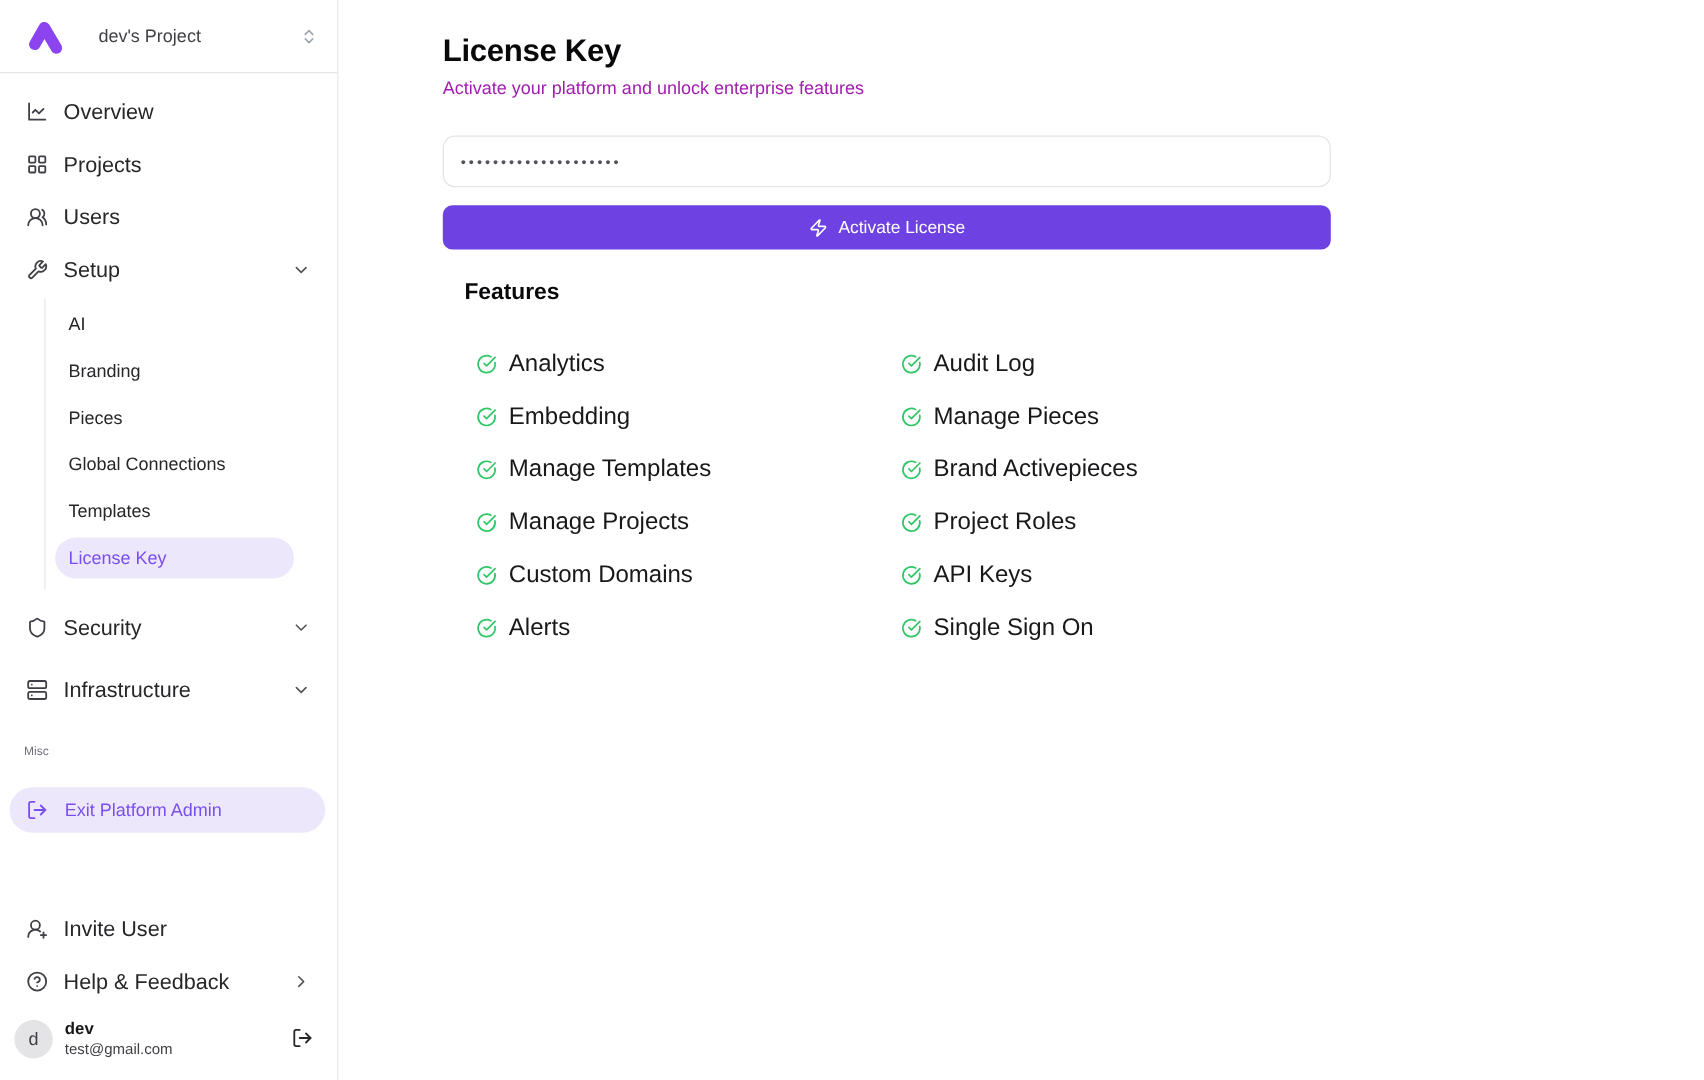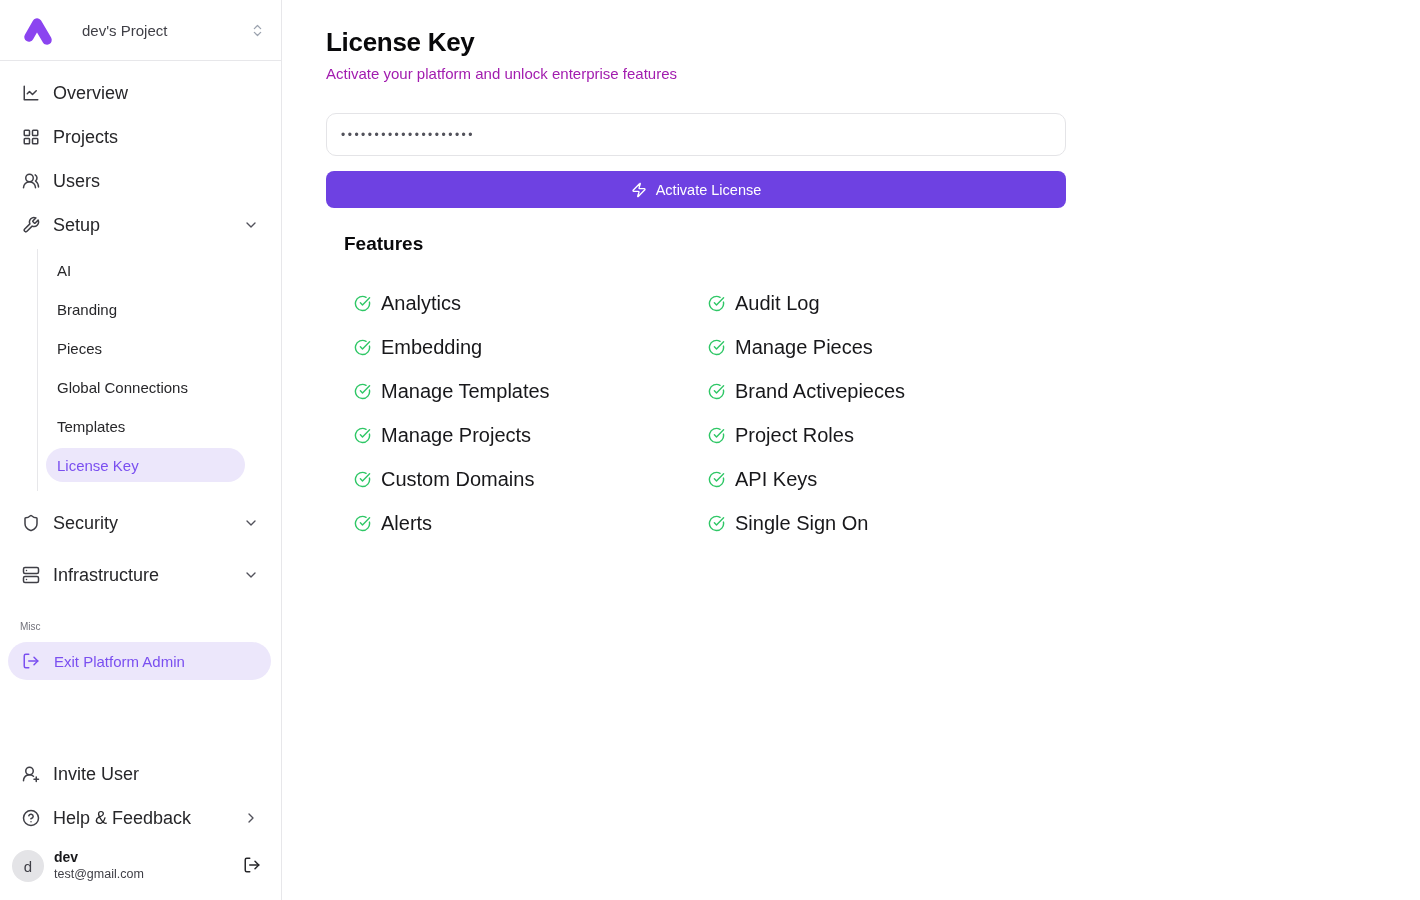--- a/index.html
+++ b/index.html
@@ -1,18 +1,18 @@
 <!DOCTYPE html>
 <html><head>
 <meta charset="utf-8">
 <style>
   * { box-sizing: border-box; margin: 0; padding: 0; }
   html, body { width: 1420px; height: 900px; background: #ffffff;
     font-family: "Liberation Sans", sans-serif; color: #18181b; overflow: hidden; }
-  .app { display: flex; width: 1420px; height: 900px; }
+  .app { display: flex; width: 1420px; height: 900px; gap: 43px; }
 
   
   .sidebar { width: 282px; height: 900px; background: #fff; border-right: 1px solid #e7e7ea;
     display: flex; flex-direction: column; flex-shrink: 0; }
   .sb-header { height: 61px; display: flex; align-items: center; padding: 0 16px 0 20px;
     border-bottom: 1px solid #e7e7ea; cursor: pointer; }
   .logo-svg { width: 34px; height: 34px; flex-shrink: 0; }
   .project-name { font-size: 15px; color: #3f3f46; margin-left: 28px; flex: 1; }
   .updown { color: #9ca3af; }
 
@@ -23,21 +23,21 @@
   .nav-item .chev { margin-left: auto; color: #52525b; }
   .nav-item.gap-top { margin-top: 12px; }
 
   .sublist { margin: 0 10px 0 27px; border-left: 1px solid #e7e7ea; padding: 2px 0 6px 0; }
   .sub-item { height: 39px; display: flex; align-items: center; padding-left: 19px;
     font-size: 15px; color: #27272a; cursor: pointer; }
   .sub-item.active { height: 34px; margin: 2px 16px 3px 8px; padding-left: 11px;
     background: #ece7fb; color: #7a4ff0; border-radius: 18px; }
 
   .misc-label { margin: 22px 0 0 20px; font-size: 10px; color: #71717a; }
-  .exit-pill { margin: 10px 10px 0 8px; height: 38px; background: #ece7fb; border-radius: 19px;
+  .exit-pill { margin: 24px 10px 0 8px; height: 38px; background: #ece7fb; border-radius: 19px;
     display: flex; align-items: center; gap: 14px; padding: 0 14px; color: #7a4ff0;
     font-size: 15px; cursor: pointer; }
 
   .sb-spacer { flex: 1; }
   .sb-footer { padding: 0 10px 10px 10px; }
   .user-row { height: 48px; display: flex; align-items: center; gap: 10px; padding: 0 6px 0 2px;
     margin-top: 4px; }
   .avatar { width: 32px; height: 32px; border-radius: 50%; background: #e4e4e7; color: #3f3f46;
     display: flex; align-items: center; justify-content: center; font-size: 15px; }
   .user-meta { flex: 1; line-height: 1.25; }

